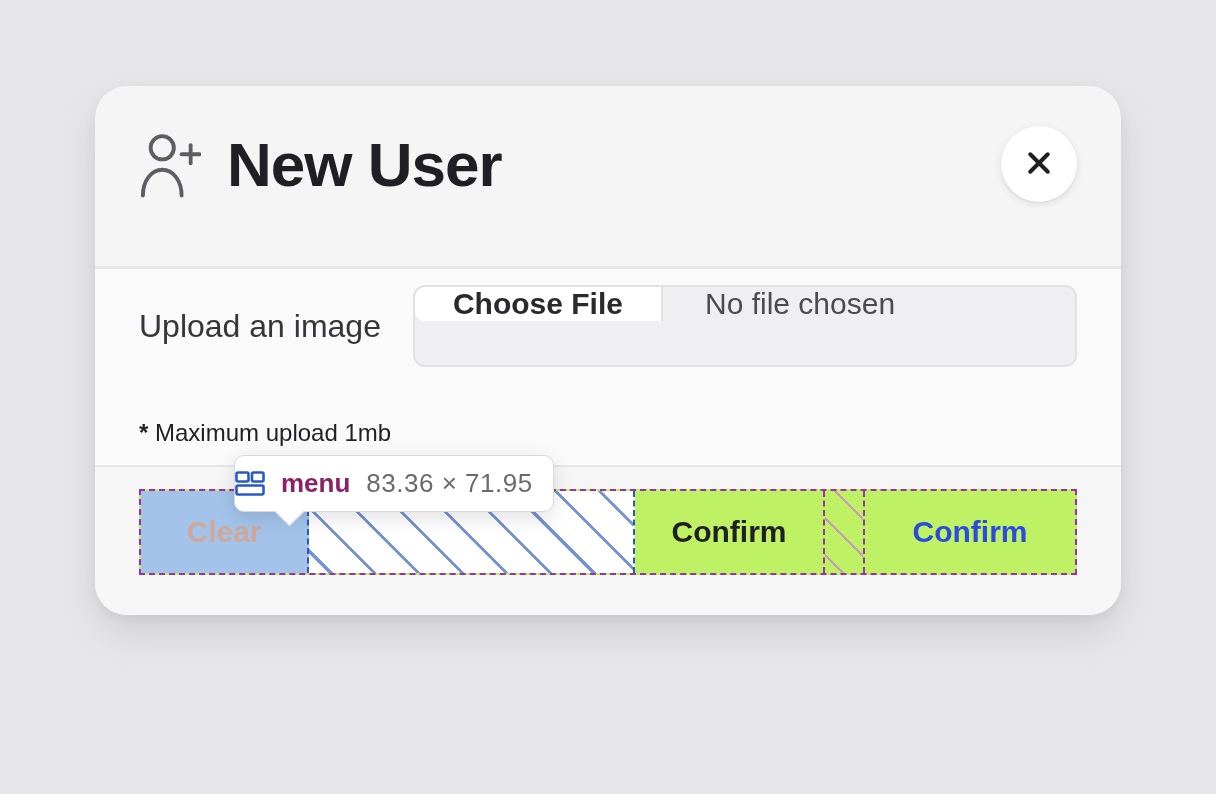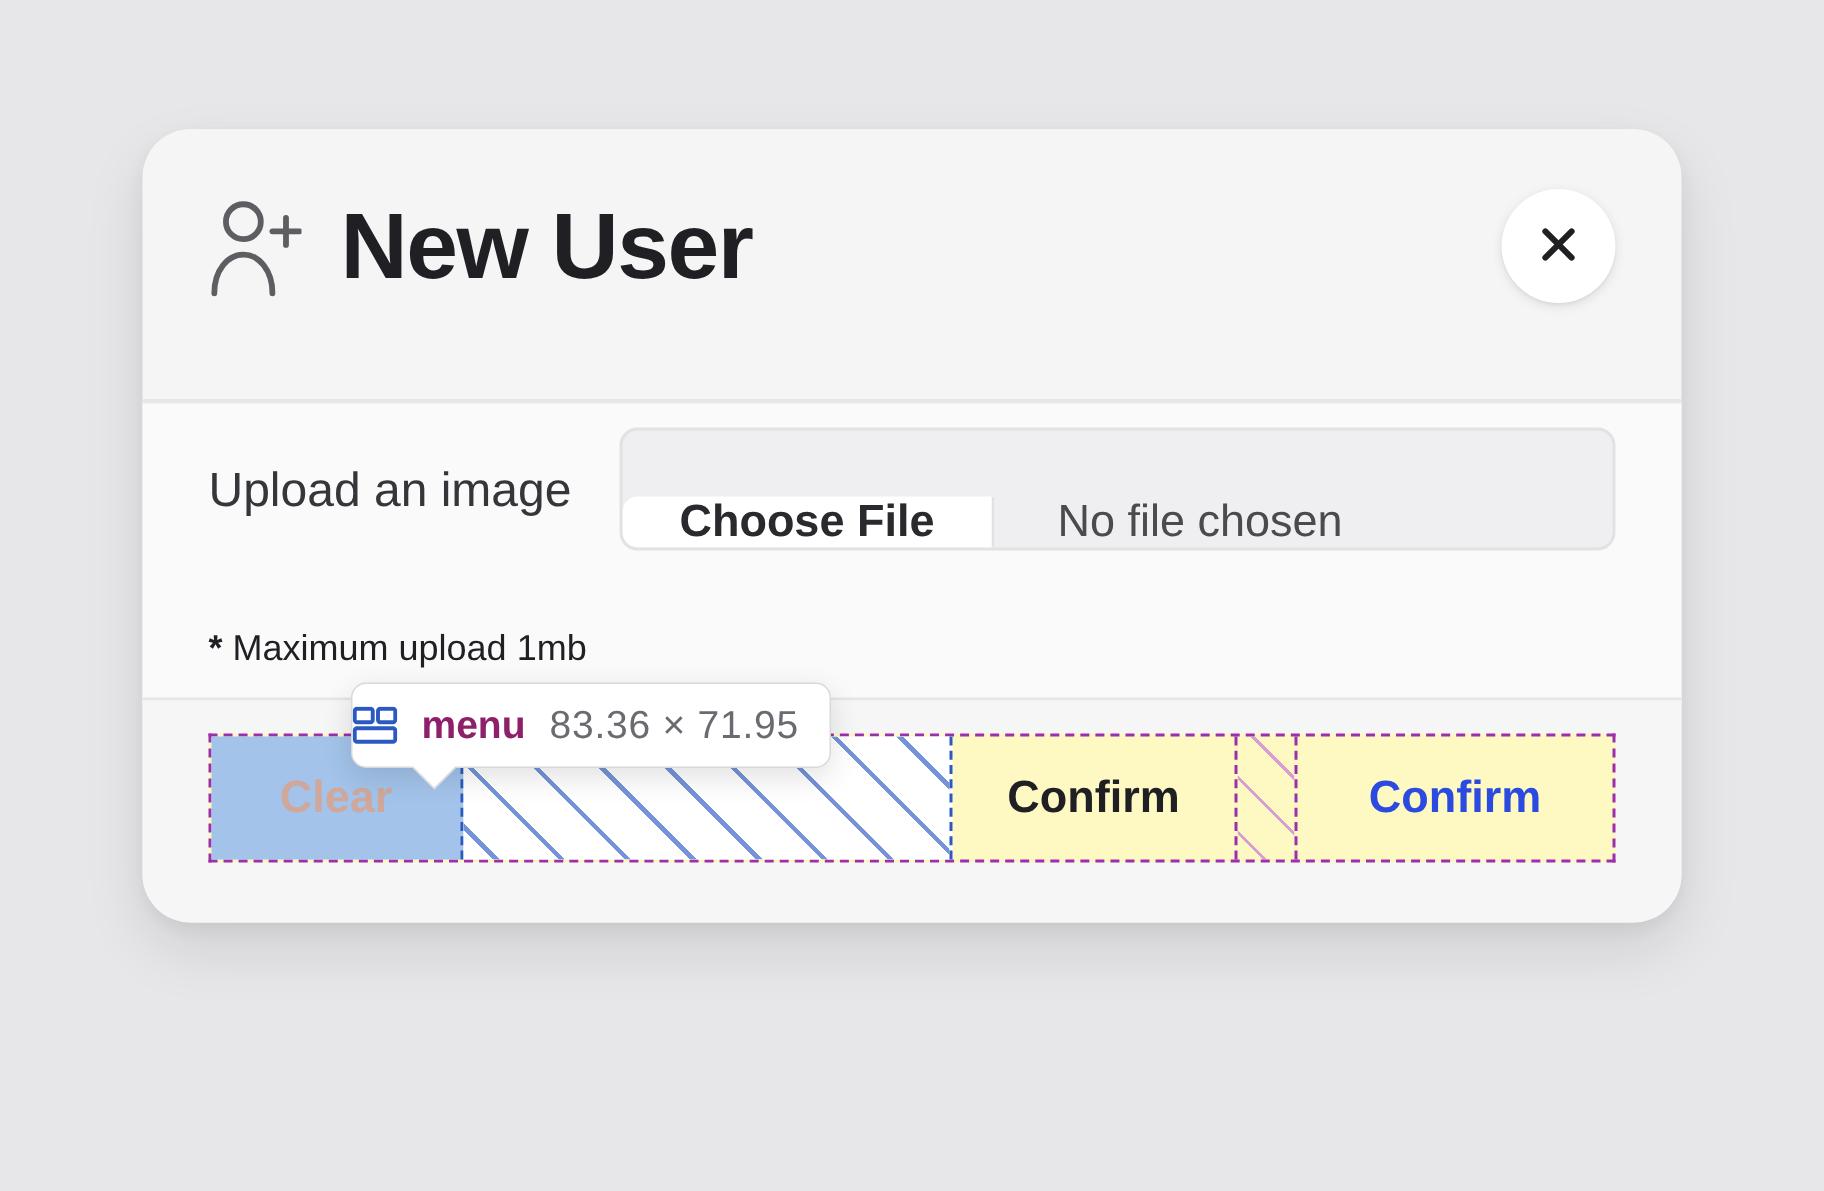--- a/index.html
+++ b/index.html
@@ -70,21 +70,21 @@
     gap: 32px;
   }
   .upload-label {
     font-size: 32px;
     color: #35353a;
     white-space: nowrap;
   }
   .file-picker {
     flex: 1;
     display: flex;
-    align-items: flex-end;
+    align-items: flex-start;
     border: 2px solid #e2e2e4;
     border-radius: 12px;
     background: #efeff1;
     overflow: hidden;
     height: 82px;
   }
   .choose-file-btn {
     background: #ffffff;
     border: none;
     border-right: 2px solid #e2e2e4;
@@ -115,21 +115,21 @@
     padding: 22px 44px 40px 44px;
     background: #f6f6f7;
     border-radius: 0 0 32px 32px;
   }
   .btn-bar {
     position: relative;
     display: flex;
     align-items: stretch;
     height: 86px;
     border: 2px dashed #9b2fae; 
-    background: #fef9c3;
+    background: #bef264;
   }
   .btn {
     border: none;
     background: transparent;
     font-size: 30px;
     font-weight: 800;
     cursor: pointer;
     padding: 0 34px;
     display: flex;
     align-items: center;

